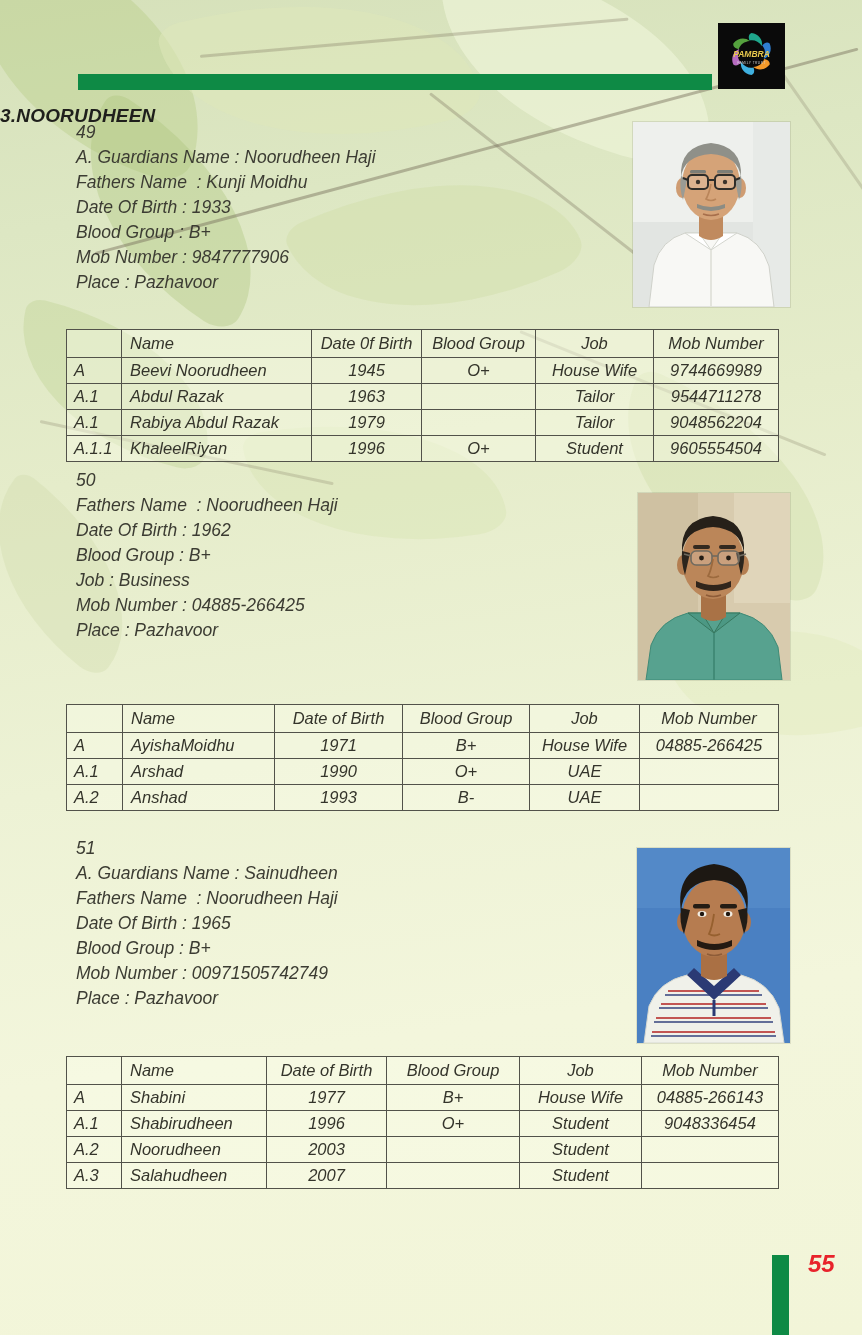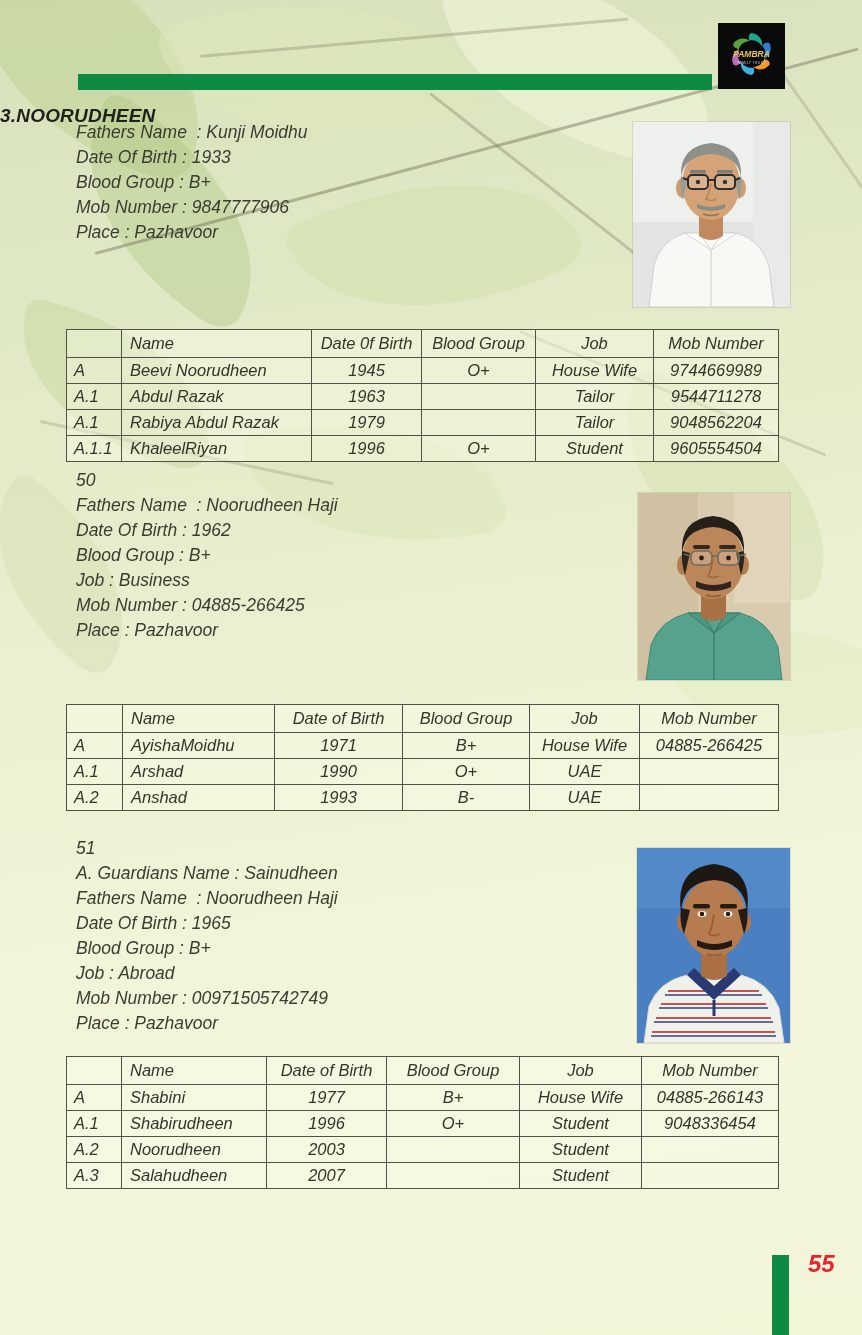--- a/index.html
+++ b/index.html
@@ -78,20 +78,22 @@
         <path d="M0,-21 C7,-20 11.5,-14.5 10.5,-8 C7,-12.5 3,-14.5 -2,-13.5 C-3.5,-17.5 -2.5,-20 0,-21 Z" fill="#55a13e" transform="rotate(300)"></path>
         <text x="0" y="3" text-anchor="middle" font-size="8.5" font-weight="bold" fill="#e9c94d">PAMBRA</text>
         <text x="0" y="10" text-anchor="middle" font-size="3.2" letter-spacing="0.5" fill="#d8d8d8">FAMILY TRUST</text>
       </g>
     </svg>
   </div>
 
   <div class="section-title">3.NOORUDHEEN</div>
 
   <div class="entry" style="top:120px;">
+    <div>49</div>
+    <div>A. Guardians Name : Noorudheen Haji</div>
     <div>Fathers Name  : Kunji Moidhu</div>
     <div>Date Of Birth : 1933</div>
     <div>Blood Group : B+</div>
     <div>Mob Number : 9847777906</div>
     <div>Place : Pazhavoor</div>
   </div>
 
   <div class="photo" style="left:633px;top:122px;width:157px;height:185px;">
     <svg width="157" height="185" viewBox="0 0 157 185">
       <rect width="157" height="185" fill="#eef0ed"></rect>
@@ -265,21 +267,20 @@
       </tr>
     </tbody>
   </table>
 
   <div class="entry" style="top:836px;">
     <div>51</div>
     <div>A. Guardians Name : Sainudheen</div>
     <div>Fathers Name  : Noorudheen Haji</div>
     <div>Date Of Birth : 1965</div>
     <div>Blood Group : B+</div>
-    <div>Job : Abroad</div>
     <div>Mob Number : 00971505742749</div>
     <div>Place : Pazhavoor</div>
   </div>
 
   <div class="photo" style="left:637px;top:848px;width:153px;height:195px;">
     <svg width="153" height="195" viewBox="0 0 153 195">
       <rect width="153" height="195" fill="#4a80c2"></rect>
       <rect width="153" height="60" fill="#5389c8"></rect>
       <path d="M7,195 L12,158 Q22,133 50,127 L104,127 Q132,134 142,160 L147,195 Z" fill="#f0f1ea" stroke="#d7d8d0" stroke-width="1"></path>
       <path d="M31,143 L122,143" stroke="#c25553" stroke-width="2"></path>

